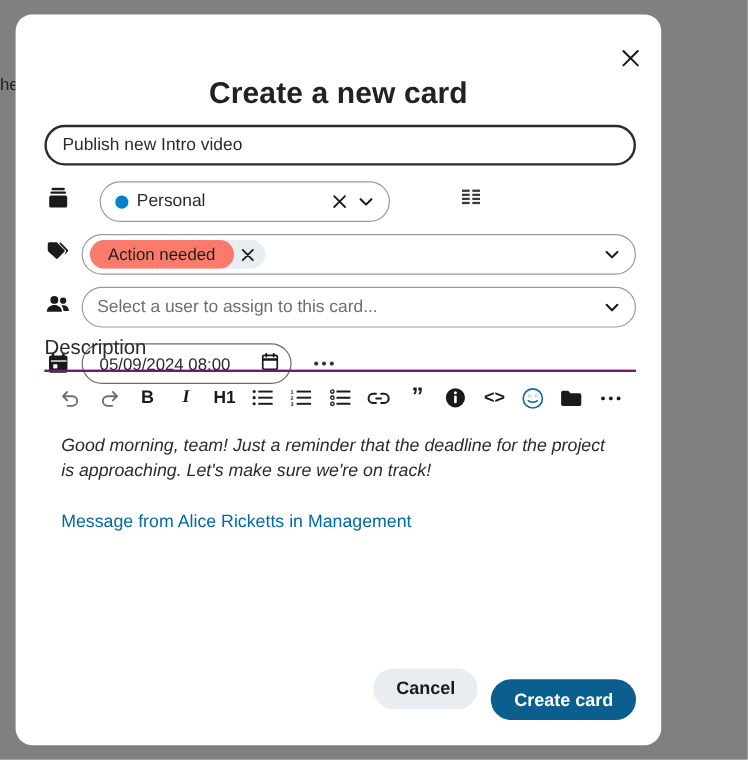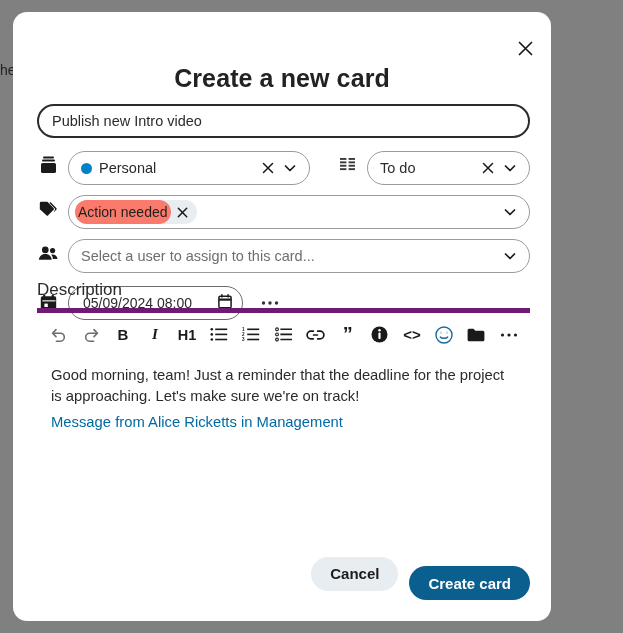--- a/index.html
+++ b/index.html
@@ -149,41 +149,41 @@
   }
   .dot {
     width: 11px; height: 11px;
     border-radius: 50%;
     display: inline-block;
     flex: none;
   }
 
   #board-ctl { max-width: 242px; flex: 0 0 242px; }
   #status-ctl { flex: 1 1 auto; }
-  #row-board { gap: 9px; }
+  #row-board { gap: 24px; }
   #row-board .spacer { width: 8px; min-width: 8px; }
 
   
   #tag-ctl { padding-left: 6px; }
   .tag-chip-wrap {
     display: inline-flex;
     align-items: center;
     background: #e8edf2;
     border-radius: 14px;
     height: 24px;
     padding-right: 2px;
   }
   .tag-chip {
     background: #fa7a6b;
     color: #1f1f1f;
     border-radius: 14px;
     height: 24px;
     display: flex;
     align-items: center;
-    padding: 0 3px;
+    padding: 0 15px;
     font-size: 14px;
     white-space: nowrap;
   }
   .tag-x {
     width: 24px; height: 24px;
     display: flex; align-items: center; justify-content: center;
     color: #1a1a1a;
     cursor: pointer;
   }
 
@@ -236,21 +236,21 @@
   #desc-section {
     position: absolute;
     left: 24px;
     right: 21px;
     top: 268px;
   }
   #desc-heading {
     font-size: 17px;
     color: #2b2b2b;
     padding-bottom: 8px;
-    border-bottom: 5px solid #701a75;
+    border-bottom: 2px solid #701a75;
   }
   #desc-toolbar {
     display: flex;
     align-items: center;
     gap: 5px;
     padding: 7px 8px 6px 8px;
   }
   .tb-btn {
     width: 29px;
     height: 29px;
@@ -265,21 +265,21 @@
   }
   .tb-btn.muted { color: #6d6d6d; }
   .tb-btn svg { display:block; }
 
   #desc-body {
     padding: 10px 14px 0 14px;
     font-size: 14.8px;
     line-height: 1.45;
     color: #2b2b2b;
   }
-  #desc-body p { margin: 0 0 4px 0; }
+  #desc-body p { margin: 0 0 20px 0; font-style: italic; }
   #desc-link {
     color: #006aa3;
     cursor: pointer;
   }
 
   
   #footer {
     position: absolute;
     right: 21px;
     bottom: 21px;
@@ -359,33 +359,20 @@
           <rect x="1" y="1" width="6.4" height="1.9"></rect>
             <rect x="9.6" y="1" width="6.4" height="1.9"></rect>
           <rect x="1" y="4.4" width="6.4" height="1.9"></rect>
             <rect x="9.6" y="4.4" width="6.4" height="1.9"></rect>
           <rect x="1" y="7.8" width="6.4" height="1.9"></rect>
             <rect x="9.6" y="7.8" width="6.4" height="1.9"></rect>
           <rect x="1" y="11.2" width="6.4" height="1.9"></rect>
             <rect x="9.6" y="11.2" width="6.4" height="1.9"></rect>
         </svg>
       </span>
-      <div class="select-ctl" id="status-ctl">
-        <span class="ctl-label">To do</span>
-        <span class="ctl-clear">
-          <svg width="14" height="14" viewBox="0 0 14 14" stroke="#1a1a1a" stroke-width="1.5" stroke-linecap="round" fill="none">
-            <path d="M2.5 2.5 L11.5 11.5 M11.5 2.5 L2.5 11.5"></path>
-          </svg>
-        </span>
-        <span class="ctl-caret">
-          <svg width="14" height="14" viewBox="0 0 14 14" stroke="#1a1a1a" stroke-width="1.7" stroke-linecap="round" stroke-linejoin="round" fill="none">
-            <path d="M2.5 5 L7 9.5 L11.5 5"></path>
-          </svg>
-        </span>
-      </div>
     </div>
 
     <div class="field-row">
       <span class="row-icon">
         <svg width="19" height="16" viewBox="0 0 19 16" fill="#1a1a1a">
           <path d="M0.8 2.2 A1.4 1.4 0 0 1 2.2 0.8 H8.4 L14.4 7 A1.2 1.2 0 0 1 14.4 9 L9.2 14.3 A1.2 1.2 0 0 1 7.4 14.3 L0.8 8.2 Z"></path>
           <path d="M11.4 0.9 L17.3 6.9 A1.3 1.3 0 0 1 17.3 8.8 L14.6 11.5 L16.2 7.9 L10.4 2 Z"></path>
         </svg>
       </span>
       <div class="select-ctl" id="tag-ctl">

